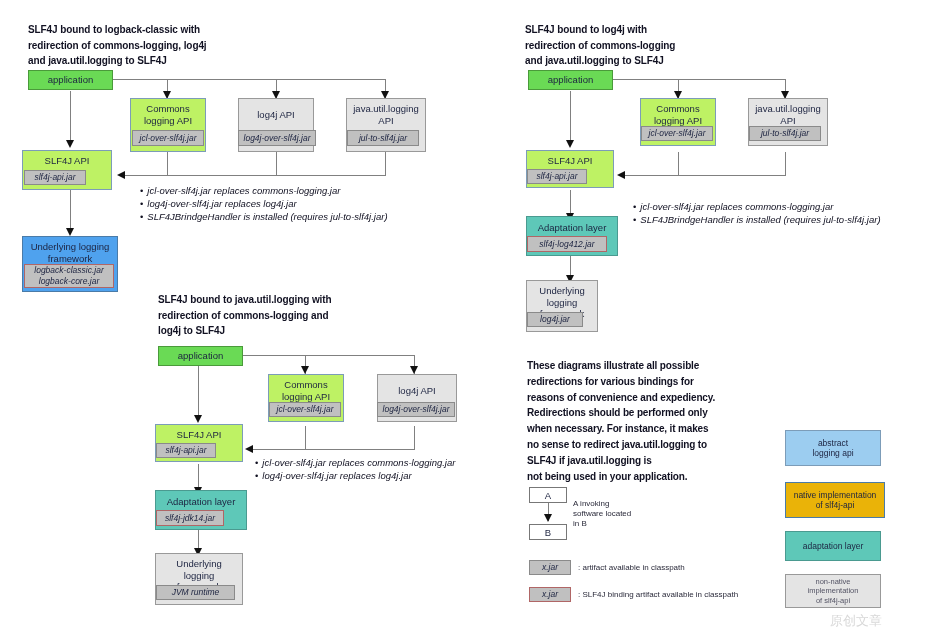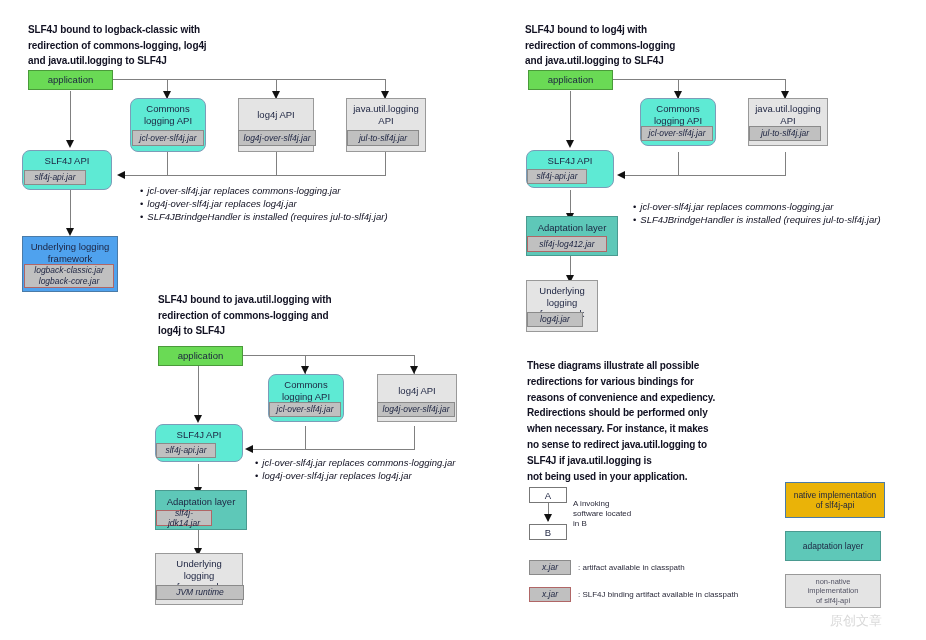--- a/index.html
+++ b/index.html
@@ -48,21 +48,21 @@
   }
   .node .nlabel {
     padding-top: 4px;
     padding-left: 2px;
     padding-right: 2px;
     white-space: pre-line;
     font-size: 9.5px;
     line-height: 11.5px;
   }
   .node.green   { background: #6ada55; border-color: #4a9a3a; }
-  .node.lblue   { background: #5eead4; border-color: #7c9cb8; border-radius: 8px; }
+  .node.lblue   { background: #bef264; border-color: #7c9cb8; }
   .node.dblue   { background: #4fa2ee; border-color: #4a7ba8; }
   .node.teal    { background: #5ec8b8; border-color: #4a9a90; }
   .node.gray    { background: #e4e4e4; border-color: #999999; }
 
   
   .jar {
     position: absolute;
     box-sizing: border-box;
     background: #c0c0c0;
     border: 1px solid #8a8a8a;
@@ -364,28 +364,28 @@
   <div class="jar" style="left:377px; top:402px; width:78px; height:15px;">log4j-over-slf4j.jar</div>
 
   <div class="node lblue" style="left:155px; top:424px; width:88px; height:38px;">
     <div class="nlabel">SLF4J API</div>
   </div>
   <div class="jar" style="left:156px; top:443px; width:60px; height:15px;">slf4j-api.jar</div>
 
   <div class="node teal" style="left:155px; top:490px; width:92px; height:40px;">
     <div class="nlabel" style="padding-top:5px;">Adaptation layer</div>
   </div>
-  <div class="jar binding" style="left:156px; top:510px; width:56px; height:16px;">slf4j-jdk14.jar</div>
+  <div class="jar binding" style="left:156px; top:510px; width:68px; height:16px;">slf4j-jdk14.jar</div>
 
   <div class="node gray" style="left:155px; top:553px; width:88px; height:52px;">
     <div class="nlabel">Underlying
 logging
 framework</div>
   </div>
-  <div class="jar" style="left:156px; top:585px; width:88px; height:15px;">JVM runtime</div>
+  <div class="jar" style="left:156px; top:585px; width:79px; height:15px;">JVM runtime</div>
 
   <div class="bullets" style="left:255px; top:456px;">
     <span class="b">jcl-over-slf4j.jar replaces commons-logging.jar</span>
     <span class="b">log4j-over-slf4j.jar replaces log4j.jar</span>
   </div>
 
   <div class="prose" style="left:527px; top:358px; width:250px;">These diagrams illustrate all possible
 redirections for various bindings for
 reasons of convenience and expediency.
 Redirections should be performed only
@@ -401,20 +401,22 @@
   <div class="legend-text" style="left:573px; top:499px;">A invoking
 software located
 in B</div>
 
   <div class="jar" style="left:529px; top:560px; width:42px; height:15px;">x.jar</div>
   <div class="legend-caption" style="left:578px; top:563px;">: artifact available in classpath</div>
 
   <div class="jar binding" style="left:529px; top:587px; width:42px; height:15px;">x.jar</div>
   <div class="legend-caption" style="left:578px; top:590px;">: SLF4J binding artifact available in classpath</div>
 
+  <div class="key-box lblue" style="left:785px; top:430px; width:96px; height:36px;">abstract
+logging api</div>
   <div class="key-box dblue" style="left:785px; top:482px; width:100px; height:36px;">native implementation
 of slf4j-api</div>
   <div class="key-box teal" style="left:785px; top:531px; width:96px; height:30px;">adaptation layer</div>
   <div class="key-box gray small" style="left:785px; top:574px; width:96px; height:34px;">non-native implementation
 of slf4j-api</div>
 
   <div class="watermark-cn" style="left:830px; top:612px;">原创文章</div>
 
 </div>
 

